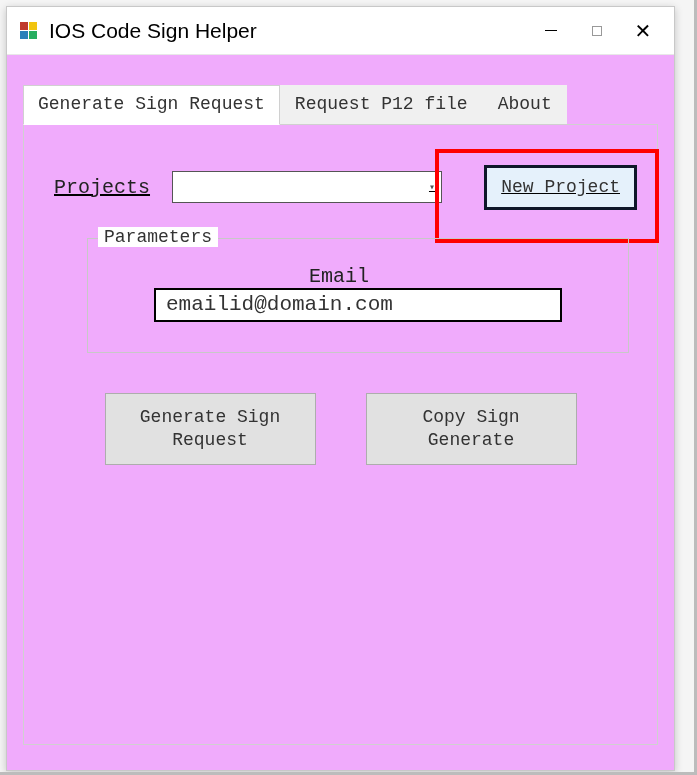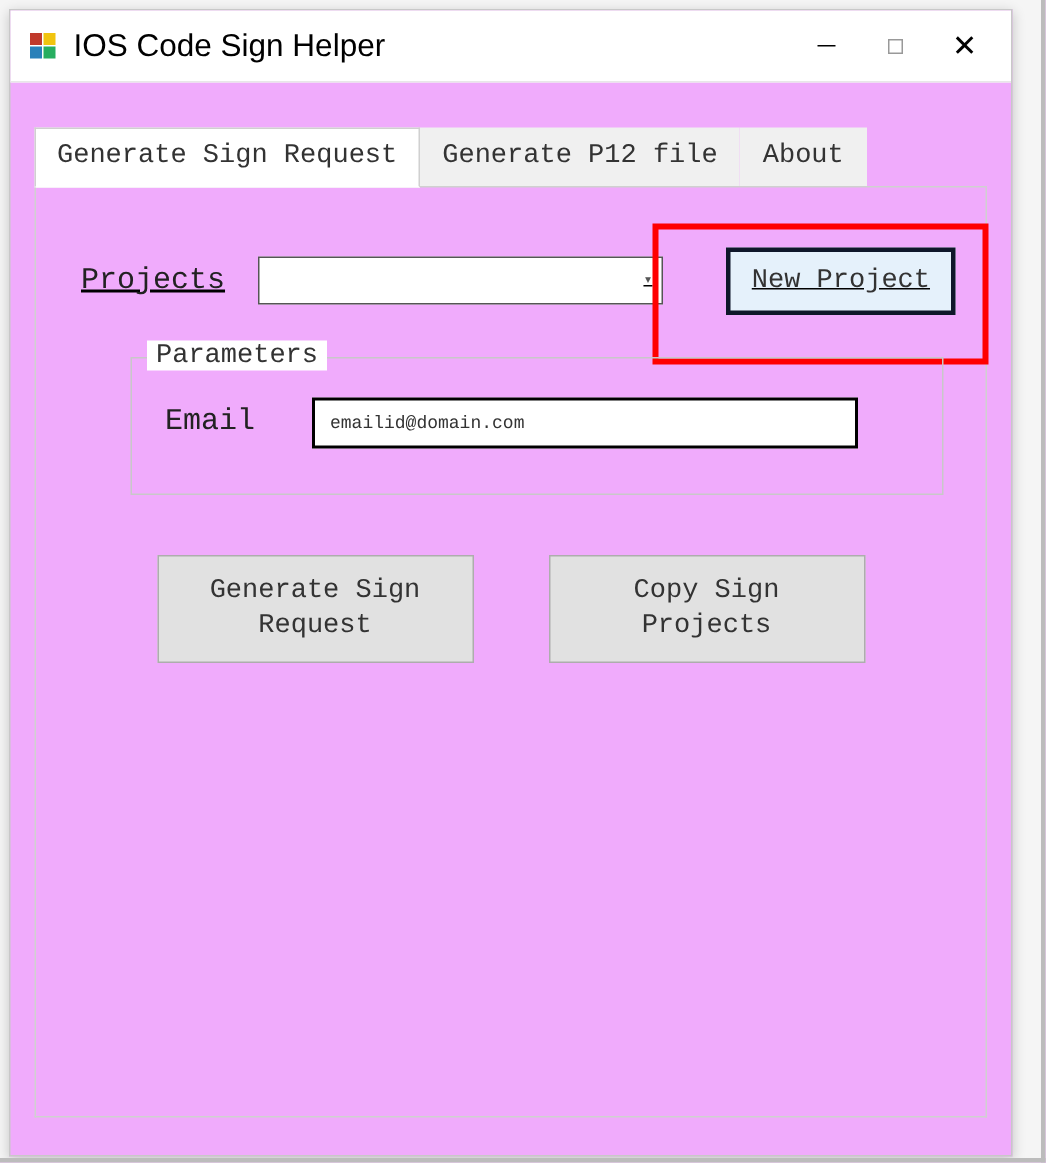--- a/index.html
+++ b/index.html
@@ -156,25 +156,25 @@
   .fieldset .legend {
     position: absolute;
     top: -12px;
     left: 10px;
     background: #fff;
     padding: 0 6px;
     font-size: 18px;
     color: #333;
   }
   .text-input {
-    width: 364px;
+    width: 408px;
     height: 34px;
     border: 2px solid #000;
     font-family: inherit;
-    font-size: 12px;
+    font-size: 21px;
     padding: 2px 10px;
     color: #333;
   }
   .button-row {
     display: flex;
     gap: 50px;
     justify-content: center;
     margin-top: 40px;
   }
   .button-row .btn {
@@ -207,50 +207,50 @@
           <span></span>
         </div>
       <div class="win-btn close">✕</div>
     </div>
   </div>
 
   <div class="client">
 
     <div class="tabstrip">
       <div class="tab active">Generate Sign Request</div>
-      <div class="tab">Generate P12 file</div>
+      <div class="tab">Request P12 file</div>
       <div class="tab">About</div>
     </div>
 
     <div class="tab-body">
 
       <div class="highlight-box"></div>
 
       <div class="row" style="margin-left:10px;text-decoration:underline;">
         <div class="label">Projects</div>
         <div class="combo">
           <span></span>
           <span class="chev">▾</span>
         </div>
         <div style="flex:1"></div>
         <button class="btn newproj">New Project</button>
       </div>
 
       <div class="fieldset">
         <div class="legend">Parameters</div>
-        <div class="row" style="margin:0;">
+        <div class="row" style="margin:0;flex-direction:column;">
           <div class="label" style="min-width:80px;">Email</div>
           <input class="text-input" value="emailid@domain.com" style="">
         </div>
       </div>
 
       <div class="button-row">
         <button class="btn">Generate Sign
 Request</button>
         <button class="btn">Copy Sign
-Projects</button>
+Generate</button>
       </div>
 
     </div>
 
   </div>
 
 </div>
 
 </body></html>

